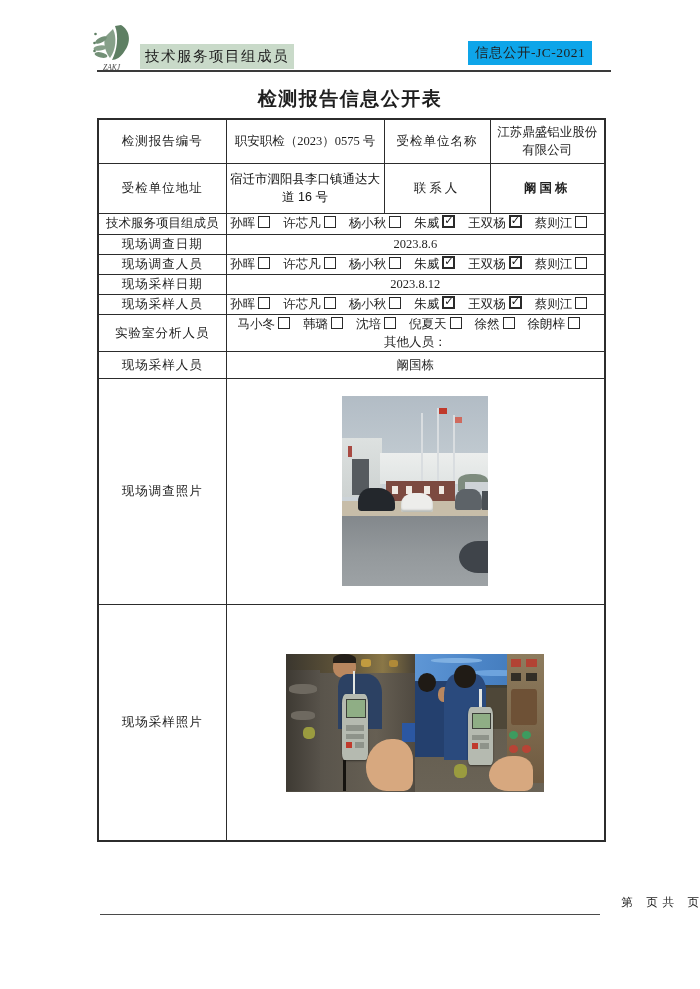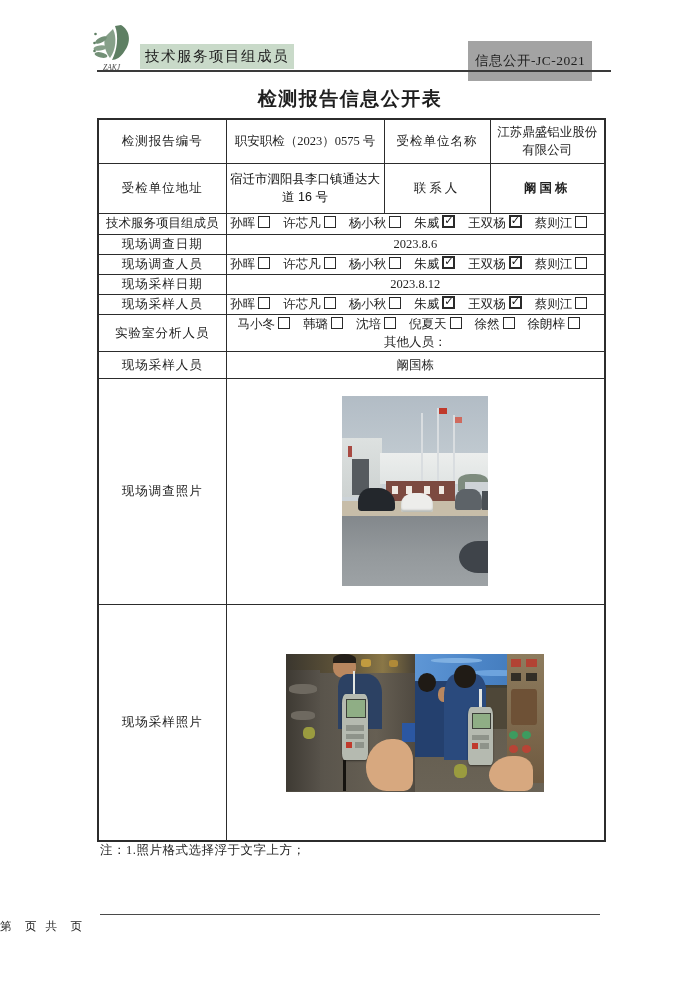--- a/index.html
+++ b/index.html
@@ -5,21 +5,21 @@
   html,body{margin:0;padding:0;background:#e9e9e9;}
   .page{position:relative;width:700px;height:989px;margin:0 auto;background:#ffffff;
         font-family:"Liberation Serif","DejaVu Serif",serif;color:#1f1f1f;overflow:hidden;}
   .abs{position:absolute;}
 
   
   .logo{left:92px;top:23px;width:48px;height:50px;}
   .company-name{left:140px;top:44px;font-size:14.5px;letter-spacing:1.5px;
                 padding:3px 5px;background:#c9dac9;white-space:nowrap;}
   .doc-code{left:468px;top:41px;font-size:13.5px;letter-spacing:.5px;
-            padding:11px 7px;background:#a3a3a3;white-space:nowrap;}
+            padding:3px 7px;background:#0ea5e9;white-space:nowrap;}
   .header-rule{left:97px;top:70px;width:514px;height:2px;background:#3a3a3a;}
 
   .page-title{left:0;right:0;top:86px;text-align:center;font-size:19px;
               font-weight:bold;letter-spacing:1.5px;}
 
   
   table.form{position:absolute;left:97px;top:118px;width:507px;table-layout:fixed;
              border-collapse:collapse;border:2px solid #2c2c2c;}
   table.form td{border:1px solid #2c2c2c;padding:0 3px;font-size:12.5px;
                 text-align:center;vertical-align:middle;line-height:1.45;}
@@ -47,21 +47,21 @@
   .ph div{position:absolute;}
   .photo-survey{width:146px;height:190px;margin:0 auto;
     background:linear-gradient(180deg,#b2bcc5 0%,#c3ccd2 38%,#ccd3d8 48%);}
   .photo-pair{width:258px;margin:0 auto;height:138px;}
   .photo-samp{width:129px;height:138px;float:left;}
   .samp-left{background:linear-gradient(90deg,#4c483f 0%,#5a554c 30%,#665f53 70%,#504a41 100%);}
   .samp-right{background:linear-gradient(180deg,#3a3b33 22%,#625b4d 35%,#6a6356 100%);}
 
   .note-text{left:100px;top:842px;font-size:12.5px;letter-spacing:.5px;}
   .footer-rule{left:100px;top:914px;width:500px;height:1px;background:#4a4a4a;}
-  .footer-text{left:0;right:0;top:919px;text-align:left;font-size:11.5px;letter-spacing:1px;font-family:Liberation Mono, monospace;}
+  .footer-text{left:0;right:0;top:895px;text-align:right;font-size:11.5px;letter-spacing:1px;}
 </style>
 </head>
 <body>
 
 <div class="page">
 
   <svg class="abs logo" viewBox="0 0 48 50">
     <path d="M29 2 C38 7 40 19 32 29 C29 34 24 37 20 37 C25 28 27 13 23 3 Z" fill="#5e7f63"></path>
     <path d="M21 6 C25 14 24 27 18 35 C14 30 11 22 13 14 Z" fill="#86a089"></path>
     <ellipse cx="9" cy="17" rx="6.5" ry="2.6" transform="rotate(-28 9 17)" fill="#739077"></ellipse>
@@ -218,18 +218,17 @@
             <div style="left:57%;top:74%;width:34%;height:26%;background:#d7a87f;border-radius:55% 40% 20% 45%"></div>
             <div style="left:30%;top:80%;width:10%;height:10%;background:#9a9b3f;border-radius:40%"></div>
           </div>
 
         </div>
       </td>
     </tr>
   </tbody>
     </table>
 
-  <div class="abs note-text">注：1.照片格式选择浮于文字上方；</div>
 
   <div class="abs footer-rule"></div>
   <div class="abs footer-text">第　页 共　页</div>
 
 </div>
 
 </body></html>

